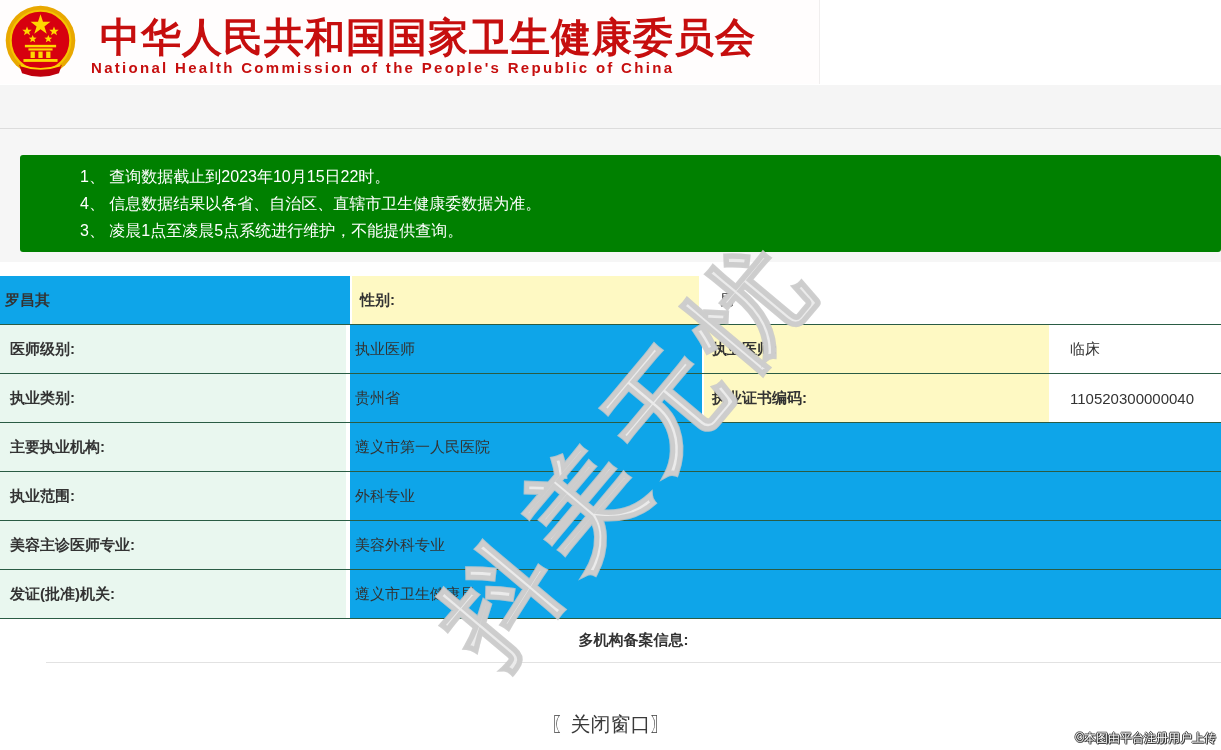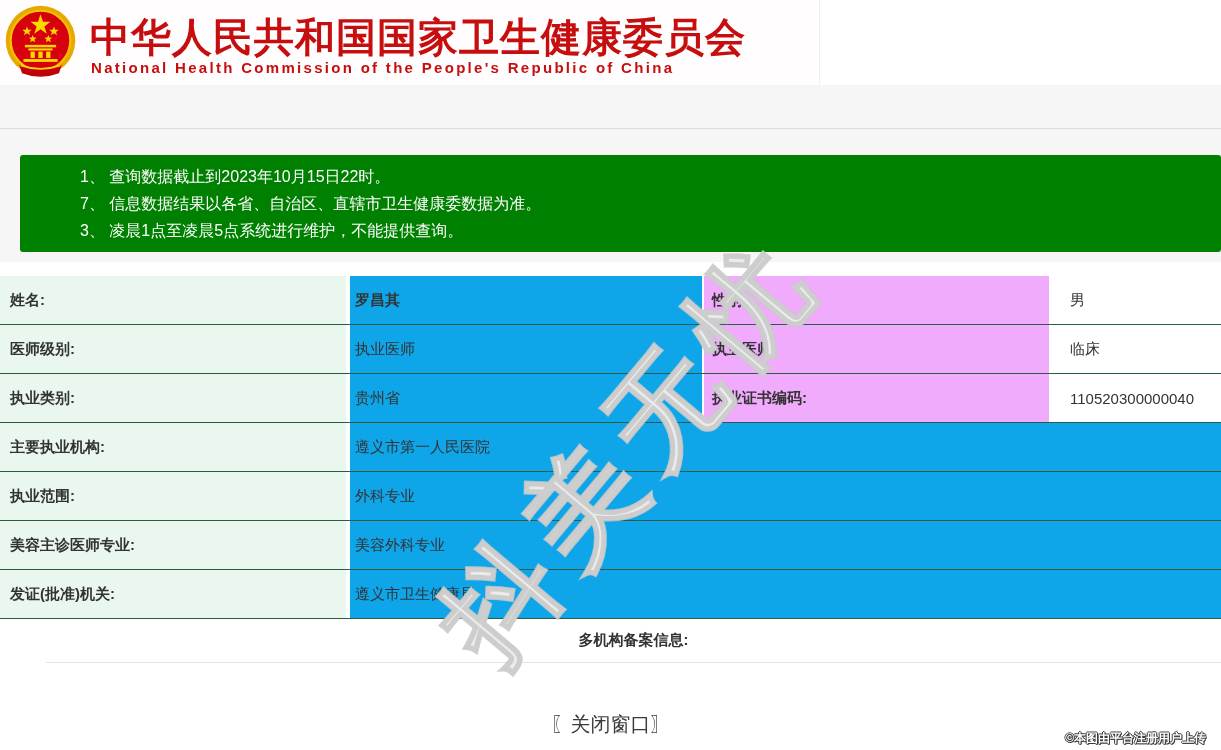--- a/index.html
+++ b/index.html
@@ -3,38 +3,38 @@
 <meta charset="utf-8">
 <style>
   * { margin:0; padding:0; box-sizing:border-box; }
   html,body { width:1221px; height:750px; overflow:hidden; }
   body { font-family:"Liberation Sans","DejaVu Sans",sans-serif; background:#ffffff; position:relative; }
 
   
   .header { height:85px; background:#ffffff; position:relative; }
   .header-img { position:absolute; left:0; top:0; width:820px; height:84px; background:#fffdfd; border-right:1px solid #f0eeee; }
   .emblem { position:absolute; left:5px; top:4px; width:71px; height:76px; }
-  .title-cn { position:absolute; left:90px; top:10px; font-size:40px; font-weight:bold; letter-spacing:1px; white-space:nowrap; }
+  .title-cn { position:absolute; left:100px; top:10px; font-size:40px; font-weight:bold; letter-spacing:1px; white-space:nowrap; }
   .title-en { position:absolute; left:91px; top:59px; font-size:15px; font-weight:bold; letter-spacing:2.3px; white-space:nowrap; }
 
   
   .gray-band { height:44px; background:#f5f5f5; border-bottom:1px solid #dcdcdc; }
 
   
   .notice-wrap { background:#f6f6f6; padding:26px 0 10px 20px; }
   .notice-box { width:1201px; min-height:97px; border-radius:3px; padding:8px 6px 8px 60px; }
   .notice-line { color:#ffffff; font-size:16px; line-height:27px; white-space:nowrap; }
 
   
   .table-wrap { background:#ffffff; padding-top:14px; }
   .t-row { display:grid; grid-template-columns:350px 352px 350px 169px; height:49px; border-bottom:1px solid #2a5c44; }
   .t-row.full .cell-value { grid-column:2 / 5; }
   .cell { display:flex; align-items:center; font-size:15px; color:#333333; }
   .cell-label { background:#e9f7ef; border-right:4px solid #ffffff; padding-left:10px; font-weight:bold; }
-  .cell-label2 { background:#f0abfc; border-left:2px solid #ffffff; border-right:3px solid #ffffff; padding-left:8px; font-weight:bold; }
+  .cell-label2 { background:#fef9c3; border-left:2px solid #ffffff; border-right:3px solid #ffffff; padding-left:8px; font-weight:bold; }
   .cell-value { background:#0ea5e9; padding-left:5px; }
   .cell-value2 { background:#ffffff; padding-left:18px; }
   .bold-val { font-weight:bold; }
   .t-row-center { height:44px; border-bottom:1px solid #e2e2e2; display:flex; align-items:center; justify-content:center;margin-left:46px; }
   .t-row-center .center-label { font-size:15px; font-weight:bold; color:#333333; }
 
   
   .footer-area { height:87px; display:flex; align-items:flex-end; justify-content:center; padding-bottom:12px; background:#ffffff; }
   .close-link { font-size:20px; color:#3a3a3a; cursor:pointer; text-decoration:none; }
 
@@ -42,21 +42,21 @@
   .wm-diagonal {
     position:absolute; left:320px; top:375px; width:620px; height:150px;
     transform:rotate(-50deg);
     font-size:112px; font-weight:bold; letter-spacing:16px; white-space:nowrap;
     color:rgba(255,255,255,0.50);
     -webkit-text-stroke:2px rgba(200,200,200,0.85);
     text-shadow:0 0 1px #d6d6d6;
     pointer-events:none; z-index:50; text-align:center;
   }
   .wm-corner {
-    position:absolute; right:15px; bottom:3px; font-size:12px; font-weight:bold;
+    position:absolute; right:5px; bottom:3px; font-size:12px; font-weight:normal;
     color:#ffffff; z-index:60; pointer-events:none;
     text-shadow:1px 0 0 #3a3a3a, -1px 0 0 #3a3a3a, 0 1px 0 #3a3a3a, 0 -1px 0 #3a3a3a, 1px 1px 0 #3a3a3a;
   }
 </style>
 </head>
 <body>
 
 <div class="header">
   <div class="header-img"></div>
   <svg class="emblem" viewBox="0 0 100 104">
@@ -79,29 +79,28 @@
   </svg>
   <div class="title-cn" style="color:#c60e0e;">中华人民共和国国家卫生健康委员会</div>
   <div class="title-en" style="color:#c60e0e;">National Health Commission of the People's Republic of China</div>
 </div>
 
 <div class="gray-band"></div>
 
 <div class="notice-wrap">
   <div class="notice-box" style="background:#008000;">
     <div class="notice-line">1、 查询数据截止到2023年10月15日22时。</div>
-    <div class="notice-line">7、 信息数据结果以各省、自治区、直辖市卫生健康委数据为准。</div>
+    <div class="notice-line">4、 信息数据结果以各省、自治区、直辖市卫生健康委数据为准。</div>
     <div class="notice-line">3、 凌晨1点至凌晨5点系统进行维护，不能提供查询。</div>
   </div>
 </div>
 
 <div class="table-wrap">
 
   <div class="t-row">
-    <div class="cell cell-label">姓名:</div>
     <div class="cell cell-value bold-val">罗昌其</div>
     <div class="cell cell-label2">性别:</div>
     <div class="cell cell-value2">男</div>
   </div>
 
   <div class="t-row">
     <div class="cell cell-label">医师级别:</div>
     <div class="cell cell-value">执业医师</div>
     <div class="cell cell-label2">执业医师:</div>
     <div class="cell cell-value2">临床</div>

